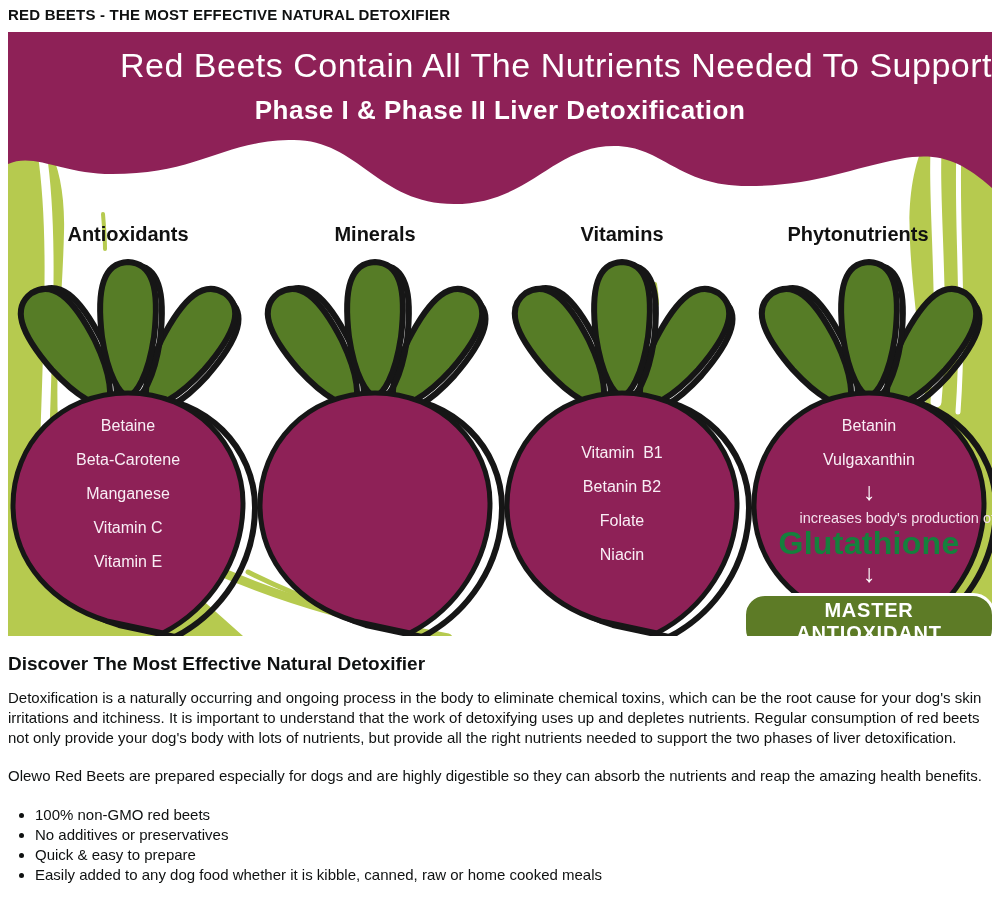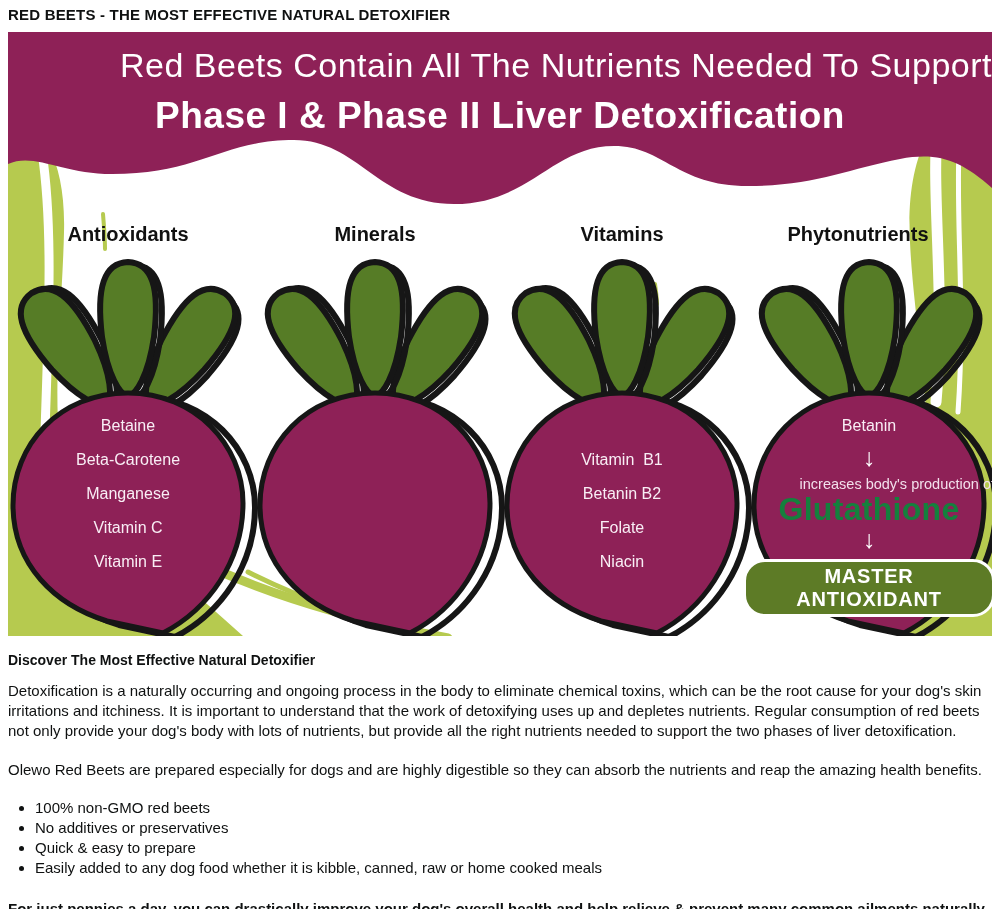--- a/index.html
+++ b/index.html
@@ -30,41 +30,41 @@
   .magFill{fill:var(--magenta);}
   .whiteStroke{fill:none; stroke:#fff; stroke-linecap:round;}
   .limeStroke{fill:none; stroke:var(--lime); stroke-linecap:round;}
 
   .headline-l1{
     position:absolute; top:14px; left:0; width:100%; text-align:right;
     font-size:34px; font-weight:400; color:#fff; letter-spacing:.5px;
   }
   .headline-l2{
     position:absolute; top:63px; left:0; width:100%; text-align:center;
-    font-size:37px; font-weight:700; color:#fff; letter-spacing:.5px;
+    font-size:26px; font-weight:700; color:#fff; letter-spacing:.5px;
   }
   .col-title{
     position:absolute; top:182px; height:40px; line-height:40px; text-align:center;
     font-size:20px; font-weight:700; color:#111;
   }
   .bulb-text{
     position:absolute; width:240px; text-align:center; color:#f9eef5;
   }
   .bulb-line{font-size:16px; line-height:34px; white-space:pre-wrap;}
   .arrow-line{font-size:25px; line-height:29px; color:#fff;}
   .note-line{font-size:14.5px; line-height:20px; padding-top:2px; color:#f3e0ec;text-align:right;}
   .highlight-line{font-size:32px; font-weight:700; line-height:31px; color:#15803d; letter-spacing:.3px;}
   .badge{
     display:inline-block; margin-top:5px; padding:3px 15px;
     background:var(--badge_green); border:3px solid #fff; border-radius:22px;
     font-size:20px; font-weight:700; color:#fff; letter-spacing:.8px;
   }
   
   .article{margin:15px 8px 0 8px; width:984px; font-size:15px; line-height:1.35;}
-  .article h2{font-size:14px; font-weight:700; margin:0 0 11px 0;}
+  .article h2{font-size:19px; font-weight:700; margin:0 0 11px 0;}
   .article p{margin:0 0 18px 0;}
   .article ul{margin:0 0 21px 0; padding-left:27px;}
   .article li{line-height:20px; font-size:15px;}
   .article .closing{font-weight:700; margin-bottom:0;}
 </style>
 </head>
 <body>
 
 <div class="page">
 
@@ -124,29 +124,30 @@
 
     <div class="bulb-text" style="left:0; top:377px;">
       <div class="bulb-line">Betaine</div>
       <div class="bulb-line">Beta-Carotene</div>
       <div class="bulb-line">Manganese</div>
       <div class="bulb-line">Vitamin C</div>
       <div class="bulb-line">Vitamin E</div>
     </div>
 
 
-    <div class="bulb-text" style="left:494px; top:404px;margin-top:7px;">
+    <div class="bulb-text" style="left:494px; top:404px;">
       <div class="bulb-line">Vitamin  B1</div>
       <div class="bulb-line">Betanin B2</div>
       <div class="bulb-line">Folate</div>
       <div class="bulb-line">Niacin</div>
     </div>
 
     <div class="bulb-text" style="left:735px; top:377px; width:252px;">
       <div class="bulb-line">Betanin</div>
+      <div class="bulb-line">Vulgaxanthin</div>
       <div class="arrow-line">↓</div>
       <div class="note-line">increases body's production of</div>
       <div class="highlight-line">Glutathione</div>
       <div class="arrow-line">↓</div>
       <div class="badge">MASTER ANTIOXIDANT</div>
     </div>
 
   </div>
 
   <div class="article">

